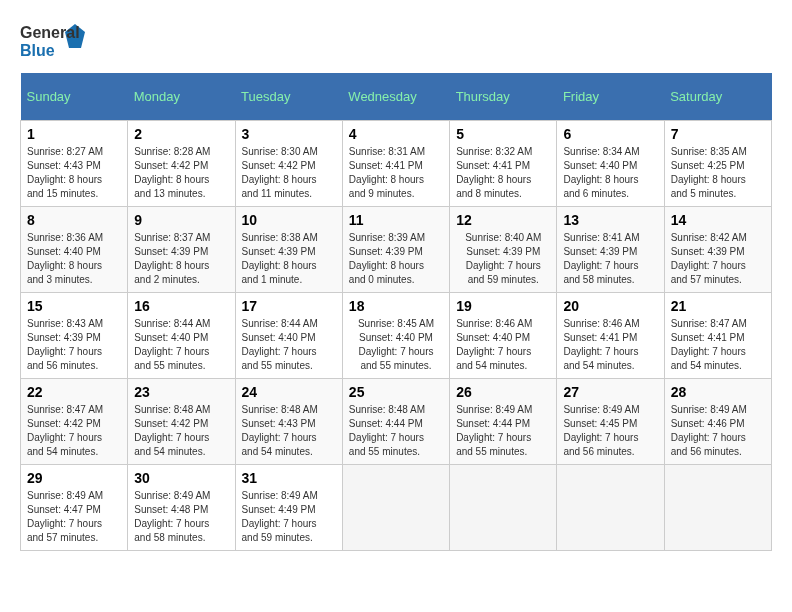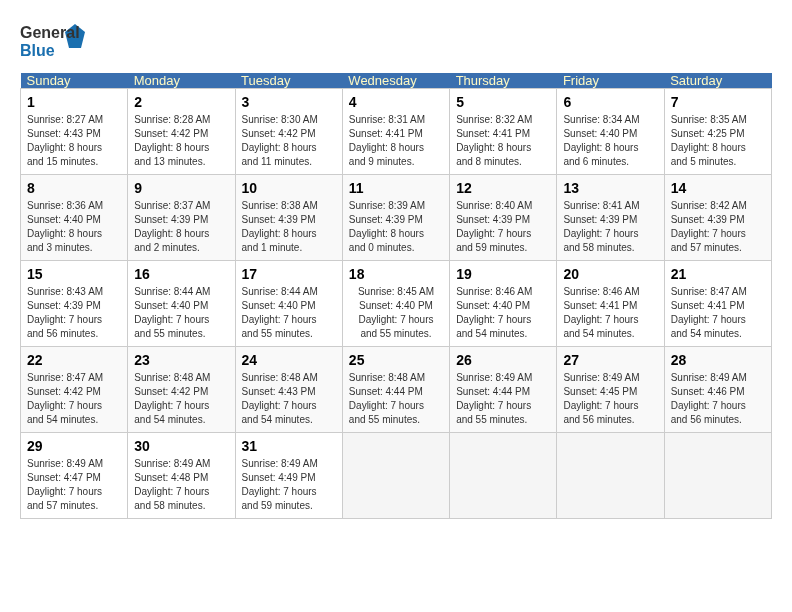--- a/index.html
+++ b/index.html
@@ -33,22 +33,22 @@
       font-size: 16px;
       color: #555;
     }
     table {
       width: 100%;
       border-collapse: collapse;
       font-size: 11px;
     }
     th {
       background-color: #3a6faf;
-      color: #fef9c3;
-      padding: 0 6px;
+      color: #86efac;
+      padding: 16px 6px;
       text-align: left;
       font-size: 13px;
       font-weight: normal;
     }
     td {
       border: 1px solid #ccc;
       padding: 5px 6px;
       vertical-align: top;
       width: calc(100% / 7);
       height: 80px;
@@ -177,21 +177,21 @@
         </td>
         <td>
           <span class="day-num">11</span>
           <div class="day-info" style="white-space: pre-line;">Sunrise: 8:39 AM
 Sunset: 4:39 PM
 Daylight: 8 hours
 and 0 minutes.</div>
         </td>
         <td>
           <span class="day-num">12</span>
-          <div class="day-info" style="white-space: pre-line;">Sunrise: 8:40 AM
+          <div class="day-info" style="white-space: pre-line; text-align: center;">Sunrise: 8:40 AM
 Sunset: 4:39 PM
 Daylight: 7 hours
 and 59 minutes.</div>
         </td>
         <td>
           <span class="day-num">13</span>
           <div class="day-info" style="white-space: pre-line;">Sunrise: 8:41 AM
 Sunset: 4:39 PM
 Daylight: 7 hours
 and 58 minutes.</div>

